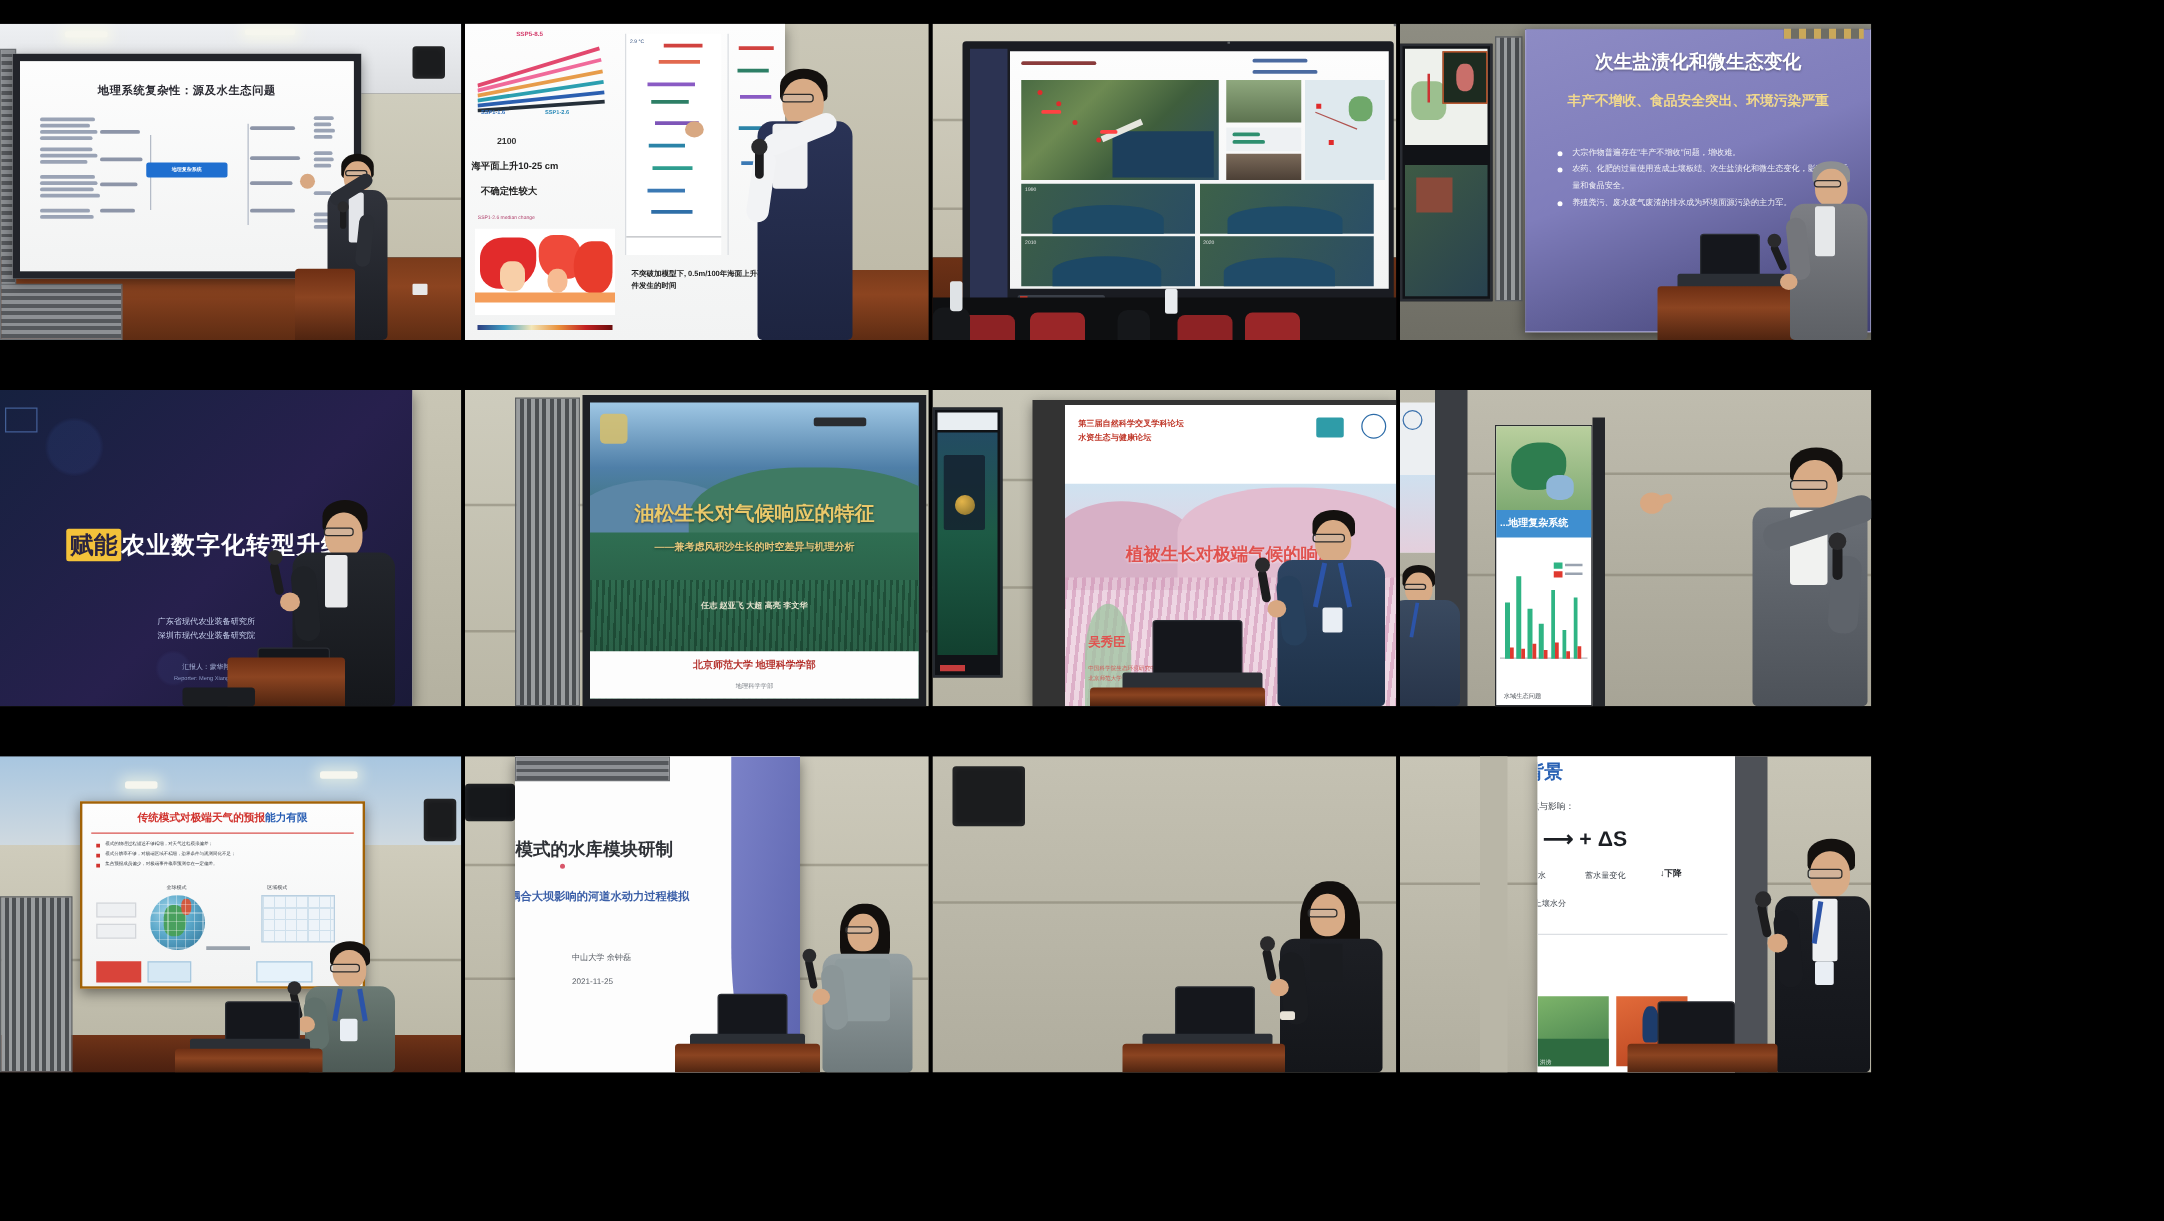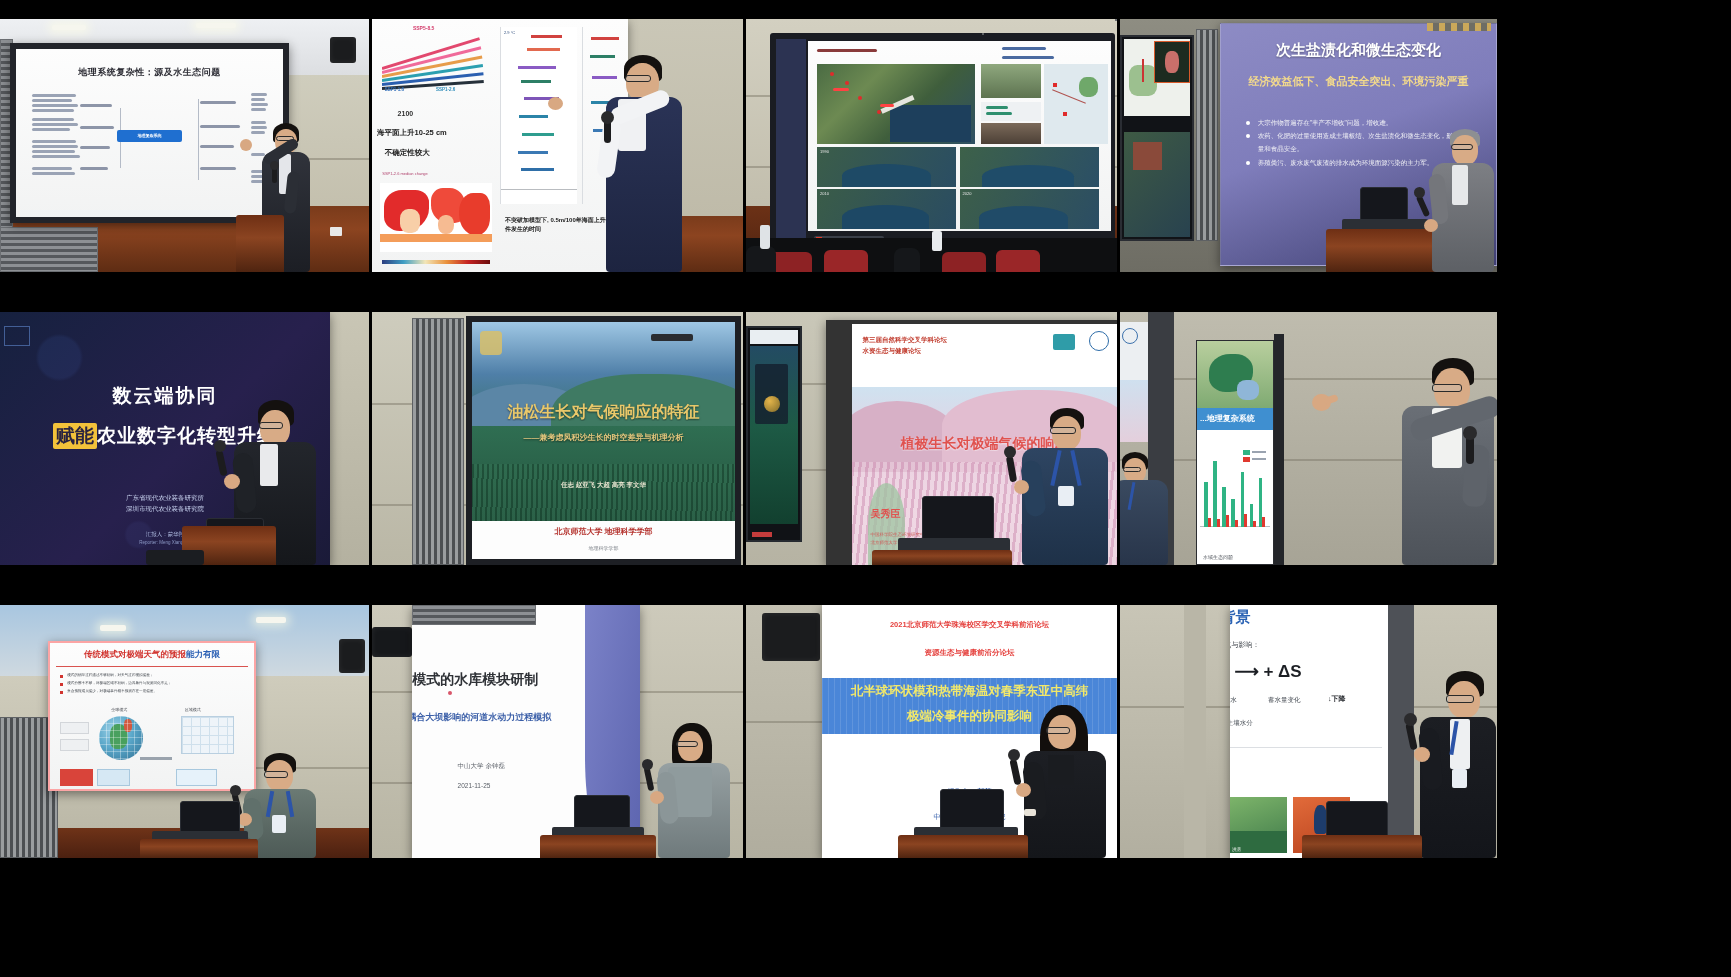--- a/index.html
+++ b/index.html
@@ -408,21 +408,21 @@
         </div>
         <div style="position:absolute; left:2px; bottom:2px; right:2px; height:52%; background:linear-gradient(135deg,#3e5a44,#28424f);">
           <div style="position:absolute; left:14%; top:10%; width:44%; height:26%; background:#8a4a3a;"></div>
         </div>
       </div>
       <div class="grille-v" style="left:76px; top:10px; width:22px; height:212px;"></div>
 
       <div class="screen proj" style="left:100px; top:4px; width:277px; height:243px; background:transparent;">
         <div class="slide slide-purple" style="border:1px solid rgba(255,255,255,.25);">
           <div class="stitle" style="top:7%; font-size:15px; color:#ffffff; text-shadow:0 1px 2px rgba(0,0,0,.35);">次生盐渍化和微生态变化</div>
-          <div class="stitle" style="top:21%; font-size:11px; color:#f2d98c;">经济效益低下、食品安全突出、环境污染严重</div>
+          <div class="stitle" style="top:21%; font-size:11px; color:#f2d98c;">丰产不增收、食品安全突出、环境污染严重</div>
           <div style="position:absolute; left:9%; top:38%; right:4%; font-size:6.5px; color:#f1f1f6; line-height:2.05;">
             <div style="position:relative; padding-left:12px;">
               <span style="position:absolute; left:0; top:5px; width:4px; height:4px; border-radius:50%; background:#fff;"></span>
               <span>大宗作物普遍存在"丰产不增收"问题，增收难。</span>
             </div>
             <div style="position:relative; padding-left:12px;">
               <span style="position:absolute; left:0; top:5px; width:4px; height:4px; border-radius:50%; background:#fff;"></span>
               <span>农药、化肥的过量使用造成土壤板结、次生盐渍化和微生态变化，影响作物质量和食品安全。</span>
             </div>
             <div style="position:relative; padding-left:12px;">
@@ -457,21 +457,20 @@
       <div class="room">
         <div class="wall-upper" style="top:0; height:100%; background:linear-gradient(180deg,#c9c6b5,#b4b1a0);"></div>
       </div>
       <div class="screen proj" style="left:0px; top:0px; width:330px; height:253px; background:transparent;">
         <div class="slide slide-dark">
           <div style="position:absolute; inset:0; opacity:.35;
                       background:radial-gradient(circle at 18% 18%, rgba(90,140,255,.25) 0 6%, transparent 7%),
                                  radial-gradient(circle at 78% 62%, rgba(90,170,255,.2) 0 5%, transparent 6%),
                                  radial-gradient(circle at 42% 88%, rgba(120,150,255,.18) 0 4%, transparent 5%);"></div>
           <div style="position:absolute; left:4px; top:14px; width:26px; height:20px; border:1px solid rgba(120,170,255,.45);"></div>
-          <div class="stitle" style="top:29%; font-size:19px; color:#ffffff; letter-spacing:2px;">数云端协同</div>
           <div style="position:absolute; left:0; right:0; top:44%; text-align:center; white-space:nowrap;">
             <span style="display:inline-block; background:#f3c23a; color:#2a2440; font-weight:700; font-size:19px;
                          padding:0 3px; border-radius:2px;">赋能</span><span style="font-size:19px; color:#fff; font-weight:700; letter-spacing:1px;">农业数字化转型升级</span>
           </div>
           <div style="position:absolute; left:0; right:0; top:71%; text-align:center; font-size:6.5px; color:#c8d2ef; line-height:1.7;">
             <div>广东省现代农业装备研究所</div>
             <div>深圳市现代农业装备研究院</div>
           </div>
           <div style="position:absolute; left:0; right:0; top:86%; text-align:center; font-size:5.5px; color:#aebbe0; line-height:1.7;">
             <div>汇报人：蒙华翔</div>
@@ -684,21 +683,21 @@
         <div class="ceiling" style="height:28%; background:linear-gradient(180deg,#a8c6e0,#cfd9e0);"></div>
         <div class="wall-upper" style="top:28%; height:60%; background:linear-gradient(180deg,#cfccbc,#bcb9a8);"></div>
         <div class="wall-seam" style="top:64%;"></div>
         <div class="wood" style="height:12%; background:linear-gradient(180deg,#6f3318,#4b2010);"></div>
         <div class="ceiling-light" style="left:100px; top:20px; width:26px; height:6px;"></div>
         <div class="ceiling-light" style="left:256px; top:12px; width:30px; height:6px;"></div>
         <div class="speaker-box" style="right:4px; top:34px; width:26px; height:34px;"></div>
       </div>
       <div class="grille-v" style="left:0px; top:112px; width:58px; height:141px;"></div>
 
-      <div class="screen proj" style="left:48px; top:36px; width:208px; height:150px; border:2px solid #fca5a5;">
+      <div class="screen proj" style="left:64px; top:36px; width:228px; height:150px; border:2px solid #a16207;">
         <div class="slide slide-white">
           <div style="position:absolute; left:0; right:0; top:4%; text-align:center; white-space:nowrap; font-size:8.5px; font-weight:700;">
             <span style="color:#d1342f;">传统模式</span><span style="color:#d1342f;">对极端天气的预报</span><span style="color:#2a5fb4;">能力有限</span>
           </div>
           <div class="rule" style="left:3%; right:3%; top:16%; height:1px; background:#d9534f;"></div>
           <div style="position:absolute; left:5%; top:20%; right:4%; font-size:3.6px; color:#3a3f46; line-height:2.2;">
             <div style="position:relative; padding-left:7px;">
               <span style="position:absolute; left:0; top:3px; width:3px; height:3px; background:#d1342f;"></span>
               <span>模式的物理过程描述不够精细，对天气过程模拟偏差；</span>
             </div>
@@ -793,34 +792,20 @@
   </div>
 
   <div class="cell" style="left:746px; top:605px; width:371px; height:253px;">
     <div class="photo">
       <div class="room">
         <div class="wall-upper" style="top:0; height:100%; background:linear-gradient(180deg,#c4c1b2,#b0ad9e);"></div>
         <div class="wall-seam" style="top:46%;"></div>
       </div>
       <div class="speaker-box" style="left:16px; top:8px; width:58px; height:48px;"></div>
 
-      <div class="screen proj" style="left:76px; top:0px; width:295px; height:253px;">
-        <div class="slide slide-white" style="background:#ffffff;">
-          <div style="position:absolute; left:0; right:0; top:6%; text-align:center; font-size:7.5px; color:#e5403d; font-weight:700; white-space:nowrap;">2021北京师范大学珠海校区学交叉学科前沿论坛</div>
-          <div style="position:absolute; left:0; right:0; top:17%; text-align:center; font-size:7.5px; color:#e5403d; font-weight:700;">资源生态与健康前沿分论坛</div>
-          <div style="position:absolute; left:0; top:29%; width:100%; height:22%; background:#4a86d8;
-                      background-image:repeating-linear-gradient(90deg, rgba(255,255,255,.12) 0 1px, transparent 1px 6px);">
-            <div style="position:absolute; left:0; right:0; top:8%; text-align:center; font-size:12.5px; color:#f2e86a; font-weight:700; white-space:nowrap;">北半球环状模和热带海温对春季东亚中高纬</div>
-            <div style="position:absolute; left:0; right:0; top:54%; text-align:center; font-size:12.5px; color:#f2e86a; font-weight:700;">极端冷事件的协同影响</div>
-          </div>
-          <div style="position:absolute; left:0; right:0; top:72%; text-align:center; font-size:7px; color:#2e5aa8; font-weight:600;">报告人： 郭茜</div>
-          <div style="position:absolute; left:0; right:0; top:82%; text-align:center; font-size:7px; color:#2e5aa8;">中山大学 大气科学学院</div>
-          <div style="position:absolute; left:0; right:0; top:91%; text-align:center; font-size:6px; color:#5a6c8e;">2021年11月</div>
-        </div>
-      </div>
 
       <div class="person" style="left:268px; top:100px; width:100px; height:153px;">
         <div class="hair-long" style="left:26px; top:0px; width:48px; height:70px;"></div>
         <div class="head" style="left:34px; top:10px; width:28px; height:34px;"></div>
         <div class="glasses" style="left:32px; top:22px; width:24px; height:7px;"></div>
         <div class="torso" style="left:10px; top:46px; width:82px; height:107px; background:linear-gradient(180deg,#1d1f24,#14161a);"></div>
         <div style="position:absolute; left:34px; top:50px; width:26px; height:30px; background:#1a1c20;"></div>
         <div class="arm" style="left:8px; top:58px; width:20px; height:58px; background:#1a1c20; transform:rotate(-6deg);"></div>
         <div class="hand" style="left:2px; top:78px; width:15px; height:14px;"></div>
         <div class="mic" style="left:-2px; top:54px; width:7px; height:26px; transform:rotate(-12deg);"></div>

